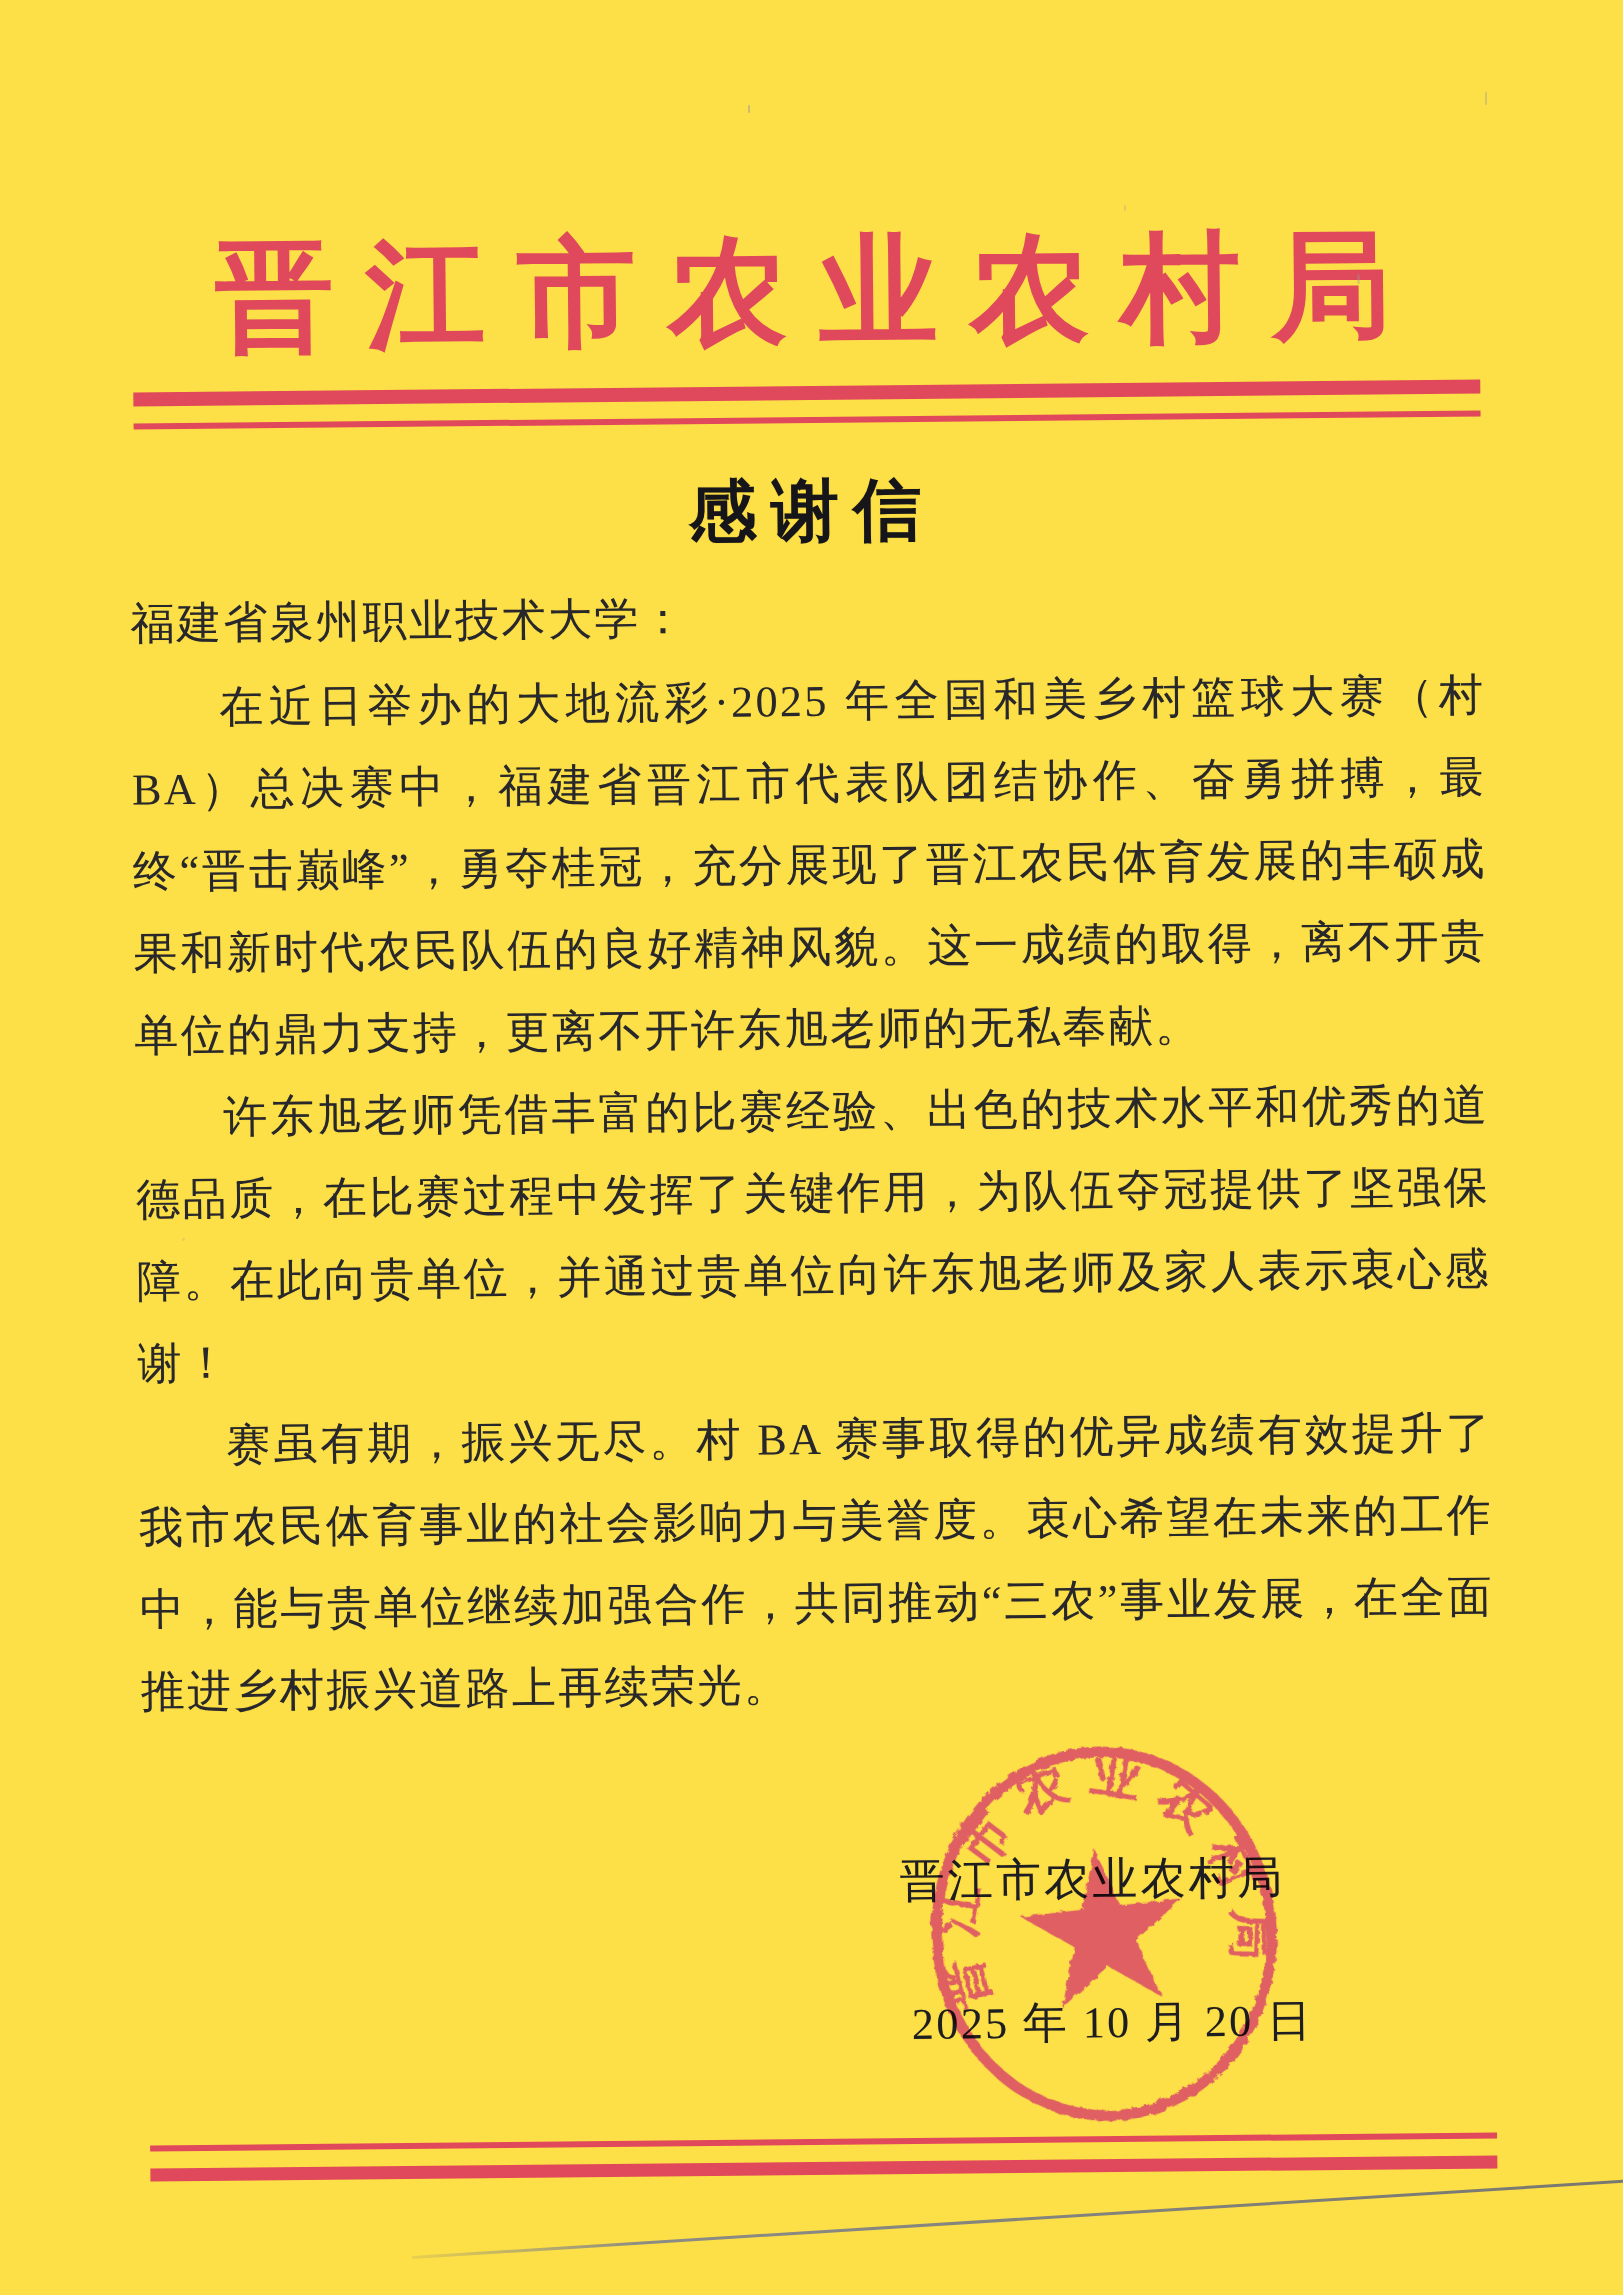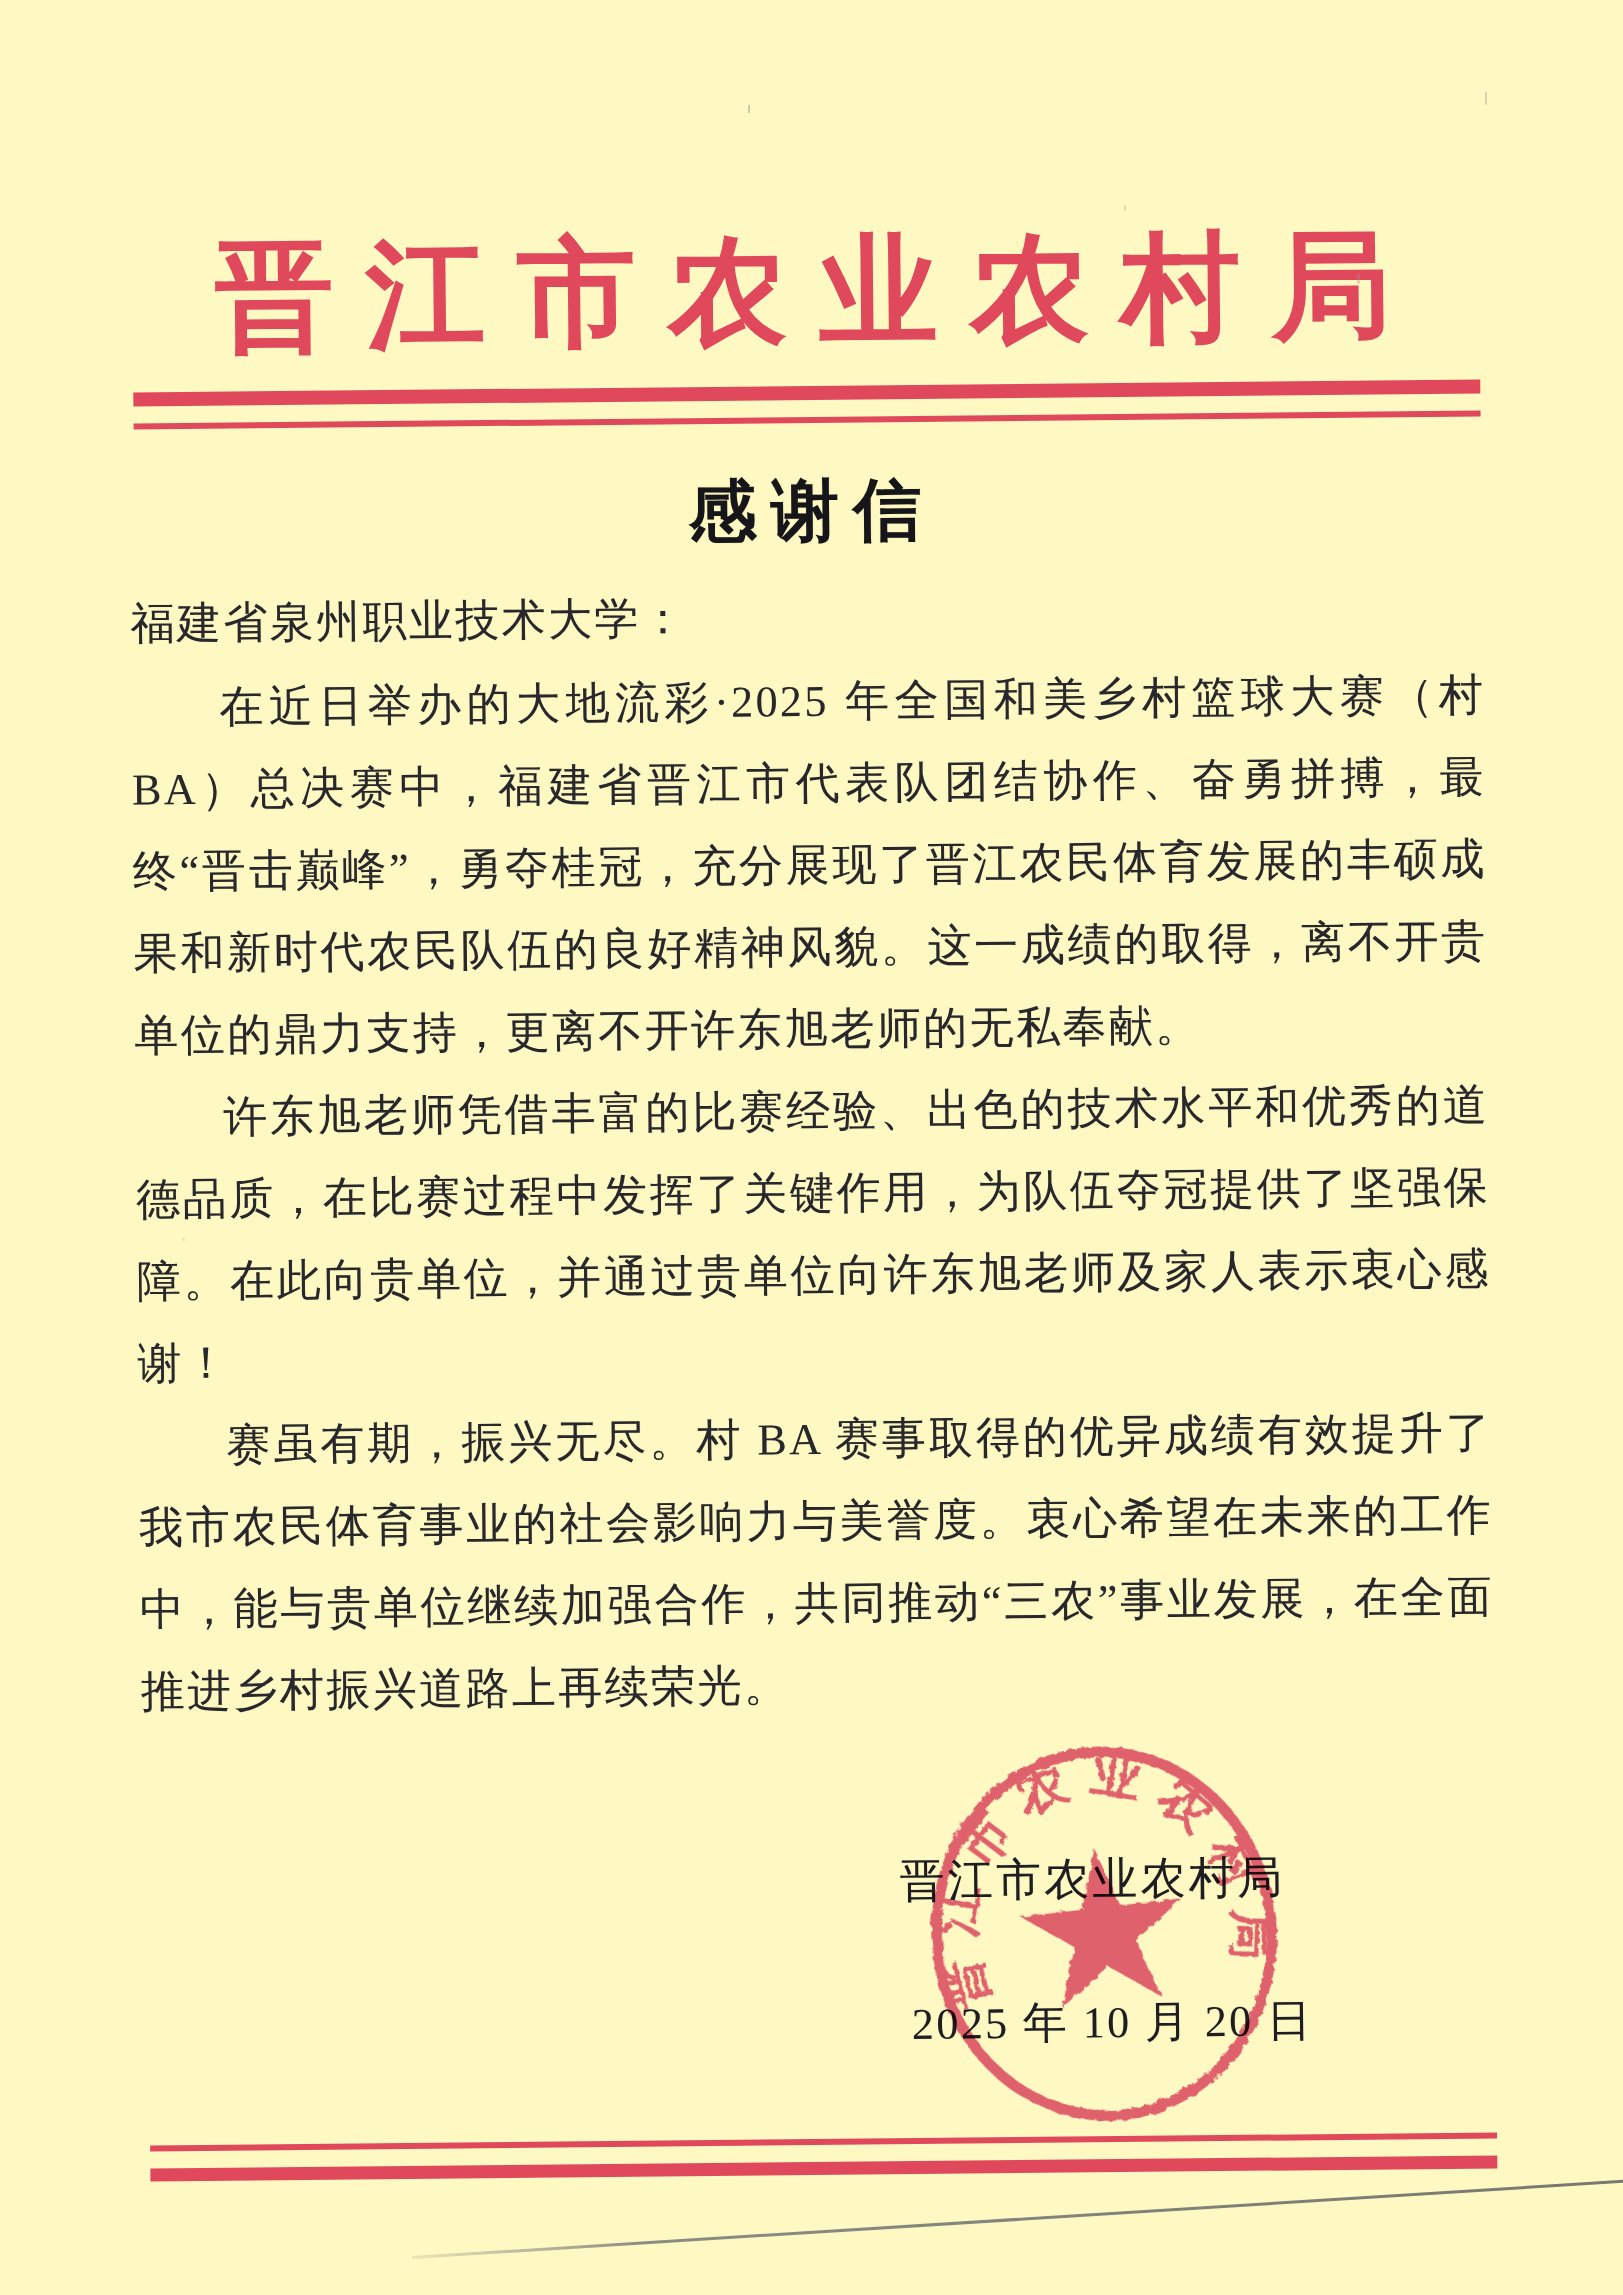--- a/index.html
+++ b/index.html
@@ -4,21 +4,21 @@
 <style>
   :root{
     --red:#e0485c;
     --seal-red:#dd5365;
     --ink:#27272c;
   }
   html,body{margin:0;padding:0;background:#d8d8d4;}
   .page{
     position:relative;
     width:1623px;height:2295px;
-    background:#fef9c3;
+    background:#fde047;
     overflow:hidden;
     font-family:"Liberation Serif","DejaVu Serif",serif;
   }
   .skew{position:absolute;inset:0;transform:rotate(-0.55deg);transform-origin:50% 52%;}
 
   .letterhead{
     position:absolute;top:212px;left:0;width:100%;
     text-align:center;
     font-size:119px;font-weight:bold;color:var(--red);
     letter-spacing:32px;text-indent:32px;

